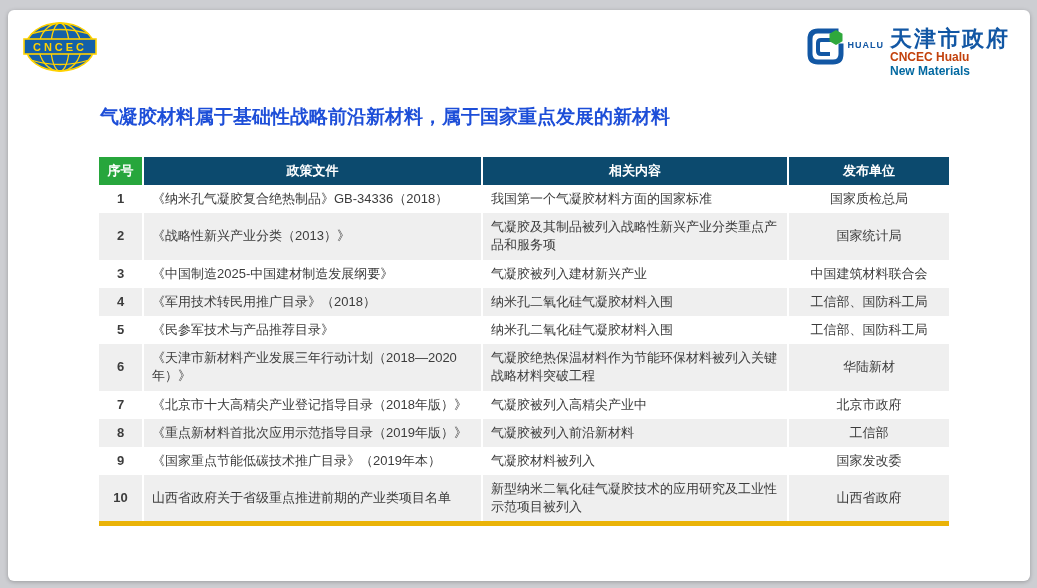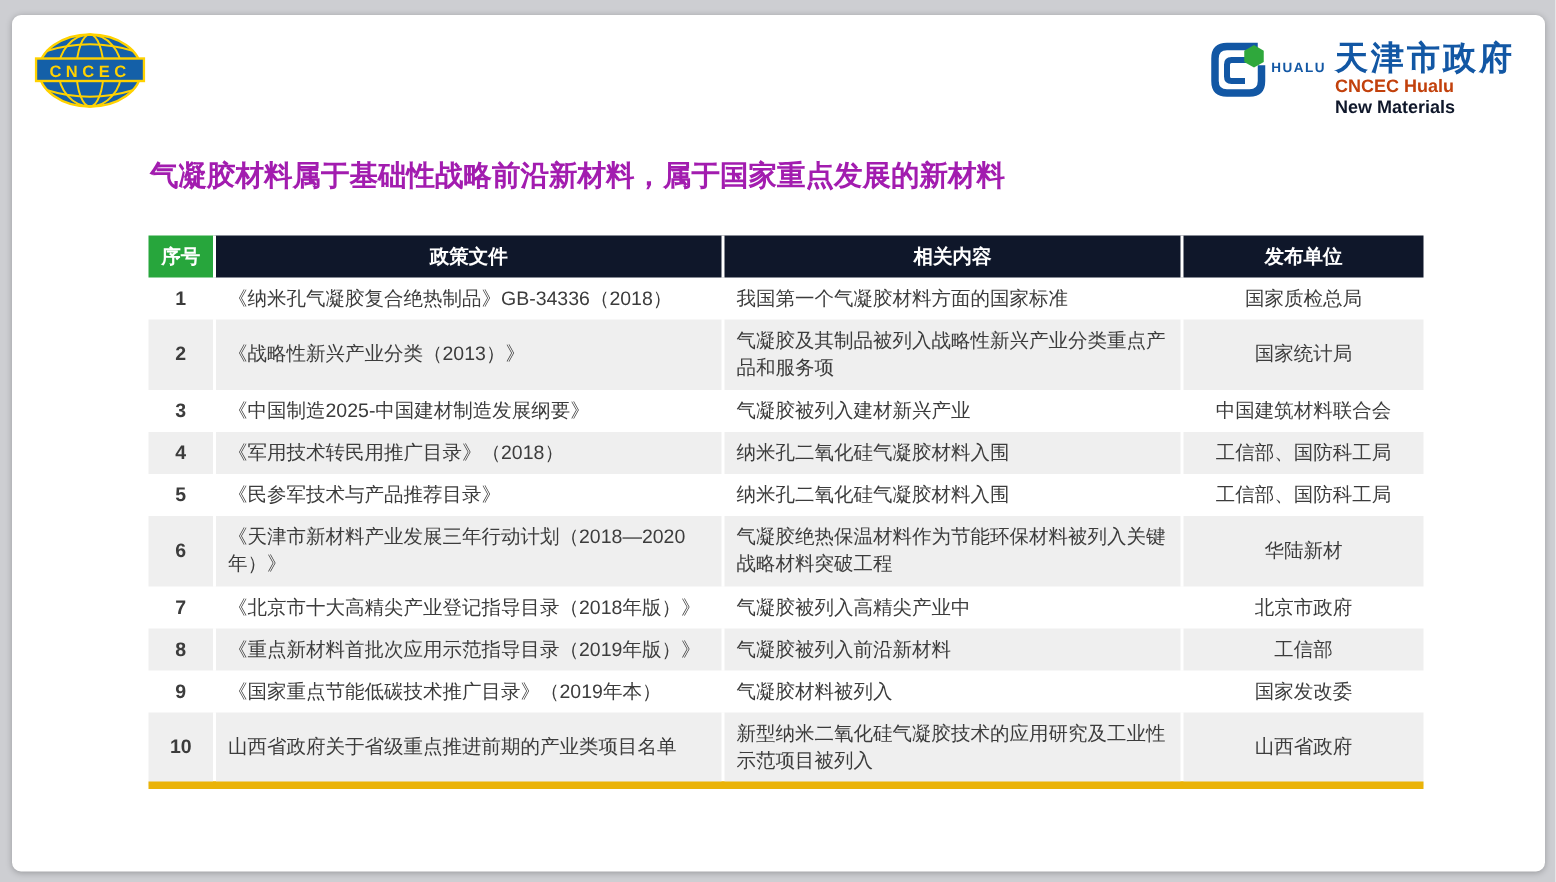--- a/index.html
+++ b/index.html
@@ -35,40 +35,40 @@
   
   .brand-right {
     position: absolute; right: 20px; top: 16px;
     display: flex; align-items: flex-start; gap: 6px;
   }
   .hualu-icon-block { display: flex; flex-direction: row; align-items: center; }
   .hualu-icon-text { font-size: 9px; font-weight: bold; color: #1257a4; letter-spacing: 1px; margin-top: -2px; }
   .hualu-text-block { display: flex; flex-direction: column; line-height: 1.15; }
   .hualu-cn { font-size: 22px; font-weight: bold; color: #1257a4; letter-spacing: 2px; }
   .hualu-en1 { font-size: 12px; font-weight: bold; color: #c2410c; }
-  .hualu-en2 { font-size: 12px; font-weight: bold; color: #0f172a; }
+  .hualu-en2 { font-size: 12px; font-weight: bold; color: #0369a1; }
 
   
   .heading {
     position: absolute; left: 92px; top: 94px;
-    font-size: 19px; font-weight: bold; color: #a21caf;
+    font-size: 19px; font-weight: bold; color: #1d4ed8;
   }
 
   
   .policy-table-wrap { position: absolute; left: 91px; top: 147px; width: 850px; }
   table.policy-table {
     width: 850px; border-collapse: collapse; table-layout: fixed;
     border-bottom: 5px solid #eab308;
   }
   .policy-table col.c-num { width: 44px; }
   .policy-table col.c-policy { width: 339px; }
   .policy-table col.c-content { width: 306px; }
   .policy-table col.c-unit { width: 161px; }
   .policy-table th {
-    background: #0f172a; color: #ffffff;
+    background: #0c4a6e; color: #ffffff;
     font-size: 13px; font-weight: bold;
     text-align: center; padding: 5px 4px;
   }
   .policy-table th.seq-header { background: #27a63c; }
   .policy-table th + th, .policy-table td + td { border-left: 2px solid #ffffff; }
   .policy-table td {
     font-size: 13px; color: #3c3c3c;
     padding: 5px 8px; line-height: 1.4;
     vertical-align: middle;
   }

